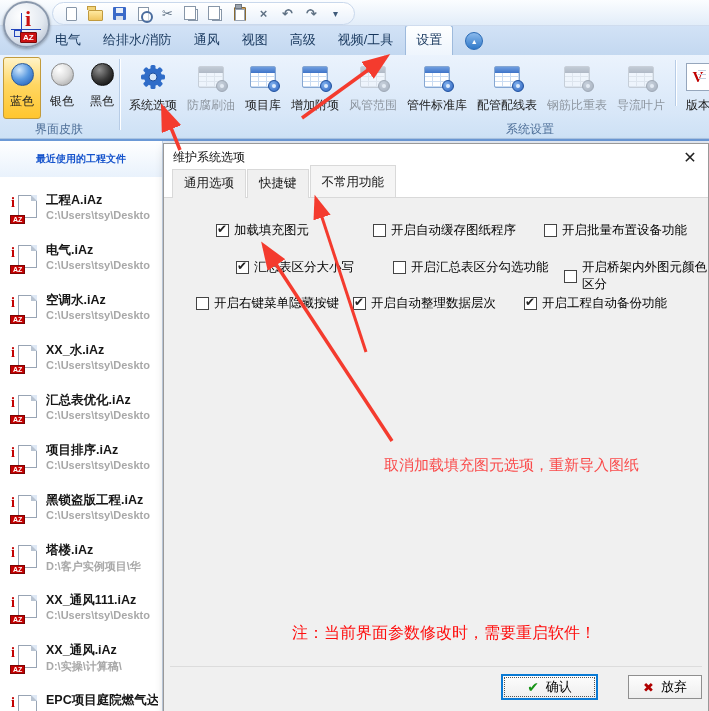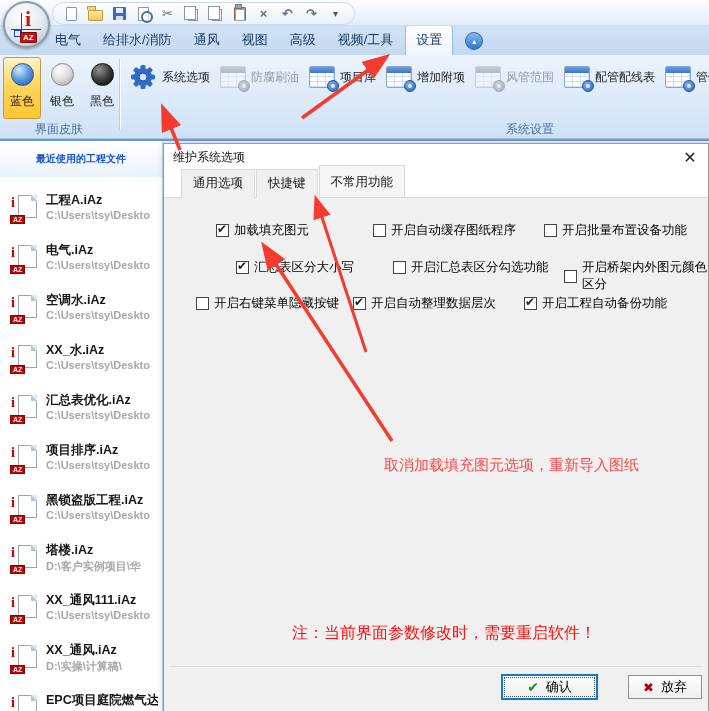--- a/index.html
+++ b/index.html
@@ -52,21 +52,21 @@
   .grp-label { position:absolute; top:66px; font-size:12px; color:#4e6f98; text-align:center; }
   .gsep { position:absolute; top:4px; bottom:8px; width:1px; background:#b7cce6; box-shadow:1px 0 0 #ffffff; }
   .skins { position:absolute; left:3px; top:2px; display:flex; }
   .skin { width:38px; height:62px; display:flex; flex-direction:column; align-items:center; padding-top:5px; gap:7px; font-size:12px; color:#222; border:1px solid transparent; border-radius:3px; margin-right:2px; }
   .skin.selected { background:linear-gradient(#fff3c8,#ffd662 45%,#ffc62e); border-color:#c29b3c; }
   .sphere { width:23px; height:23px; border-radius:50%; }
   .sp-blue   { background:radial-gradient(circle at 35% 28%, #d2e8fc, #5b9ae0 48%, #1a55b0); border:1px solid #2a5a9a; }
   .sp-silver { background:radial-gradient(circle at 35% 28%, #ffffff, #dcdcdc 50%, #9c9c9c); border:1px solid #8a8a8a; }
   .sp-black  { background:radial-gradient(circle at 35% 28%, #909090, #3a3a3a 52%, #000); border:1px solid #101010; }
   .g2 { position:absolute; left:124px; top:3px; display:flex; align-items:flex-start; }
-  .ritem { display:flex; flex-direction:row; align-items:center; gap:5px; padding:4px 5px 0; font-size:12px; color:#1c1c1c; white-space:nowrap; }
+  .ritem { display:flex; flex-direction:column; align-items:center; gap:5px; padding:4px 5px 0; font-size:12px; color:#1c1c1c; white-space:nowrap; }
   .ritem.disabled { opacity:.42; filter:grayscale(.85); }
   .iconbox { height:30px; display:flex; align-items:center; justify-content:center; }
   .tico { width:26px; height:22px; background:#fff; border:1px solid #86a7d2; border-radius:2px; position:relative;
           background-image:repeating-linear-gradient(to bottom, transparent 0 4px, #cadcf2 4px 5px),
                            repeating-linear-gradient(to right, transparent 0 7px, #cadcf2 7px 8px); }
   .tico::before { content:""; position:absolute; left:0; right:0; top:0; height:6px; background:linear-gradient(#6f9ee0,#3f74c8); }
   .tico .badge { position:absolute; right:-5px; bottom:-5px; width:12px; height:12px; border-radius:50%;
                  background:radial-gradient(circle at 35% 35%, #7fb0ee, #2d63be); border:1px solid #1d4f9e; }
   .tico .badge::after { content:""; position:absolute; inset:3px; background:#dcebfc; border-radius:50%; }
   .vico { width:24px; height:28px; background:#fff; border:1px solid #96a6bc; display:flex; align-items:center; justify-content:center; position:relative; }
@@ -88,21 +88,21 @@
   .fico .ii { position:absolute; left:1px; top:1px; color:#c40000; font-family:"Liberation Serif",serif; font-weight:bold; font-size:14px; line-height:14px; }
   .fico .az { position:absolute; left:0; bottom:0; background:#c40000; color:#fff; font-size:7px; font-weight:bold; padding:0 2px; border:1px solid #7c0606; }
   .sname { font-size:12.5px; font-weight:bold; color:#161616; white-space:nowrap; overflow:hidden; }
   .spath { font-size:11px; color:#a8a8a8; white-space:nowrap; overflow:hidden;font-weight:bold; }
 
   
   .dialog { position:absolute; left:163px; top:143px; width:546px; height:673px; background:#f0f0f0;
             border:1px solid #999; box-shadow:3px 4px 10px rgba(0,0,0,.25); }
   .dtitle { height:27px; background:#fff; display:flex; align-items:center; padding-left:9px; font-size:12px; color:#111; position:relative; }
   .dclose { position:absolute; right:0; top:0; width:36px; height:27px; display:flex; align-items:center; justify-content:center; font-size:16px; color:#222; }
-  .dtabs { height:27px; background:#fff; border-bottom:1px solid #d9d9d9; display:flex; align-items:flex-end; padding-left:17px; }
+  .dtabs { height:27px; background:#fff; border-bottom:1px solid #d9d9d9; display:flex; align-items:flex-end; padding-left:8px; }
   .dtab { padding:5px 11px 6px; font-size:12.5px; color:#111; background:#f0f0f0; border:1px solid #d9d9d9; border-bottom:none; margin-right:1px; position:relative; top:1px; }
   .dtab.active { background:#f5f5f5; padding-top:8px; top:0; z-index:2; }
   .dbody { position:absolute; left:0; right:0; top:54px; bottom:0; }
   .cbitem { position:absolute; display:flex; align-items:center; gap:5px; font-size:12.5px; color:#000; }
   .cb { width:13px; height:13px; background:#fff; border:1px solid #444; position:relative; flex:none; }
   .cb.checked::after { content:"✔"; position:absolute; top:-3px; left:0; font-size:12px; color:#222; }
   .c1 { left:32px; } .c2 { left:189px; } .c3 { left:360px; }
   .r1 { top:24px;padding-left:20px; } .r2 { top:61px;padding-left:40px; } .r3 { top:97px; }
   .note1 { position:absolute; left:220px; top:258px; font-size:15px; color:#fa4a4a; white-space:nowrap; }
   .note2 { position:absolute; left:100px; top:425px; width:360px; text-align:center; font-size:16px; color:#fe0f0f; white-space:nowrap; }
@@ -235,29 +235,29 @@
           </span>
         </span>
       <span>风管范围</span>
     </div>
     <div class="ritem">
       <span class="iconbox">
           <span class="tico">
             <span class="badge"></span>
           </span>
         </span>
+      <span>管件标准库</span>
+    </div>
+    <div class="ritem">
+      <span class="iconbox">
+          <span class="tico">
+            <span class="badge"></span>
+          </span>
+        </span>
       <span>配管配线表</span>
-    </div>
-    <div class="ritem">
-      <span class="iconbox">
-          <span class="tico">
-            <span class="badge"></span>
-          </span>
-        </span>
-      <span>管件标准库</span>
     </div>
     <div class="ritem disabled">
       <span class="iconbox">
           <span class="tico">
             <span class="badge"></span>
           </span>
         </span>
       <span>钢筋比重表</span>
     </div>
     <div class="ritem disabled">

